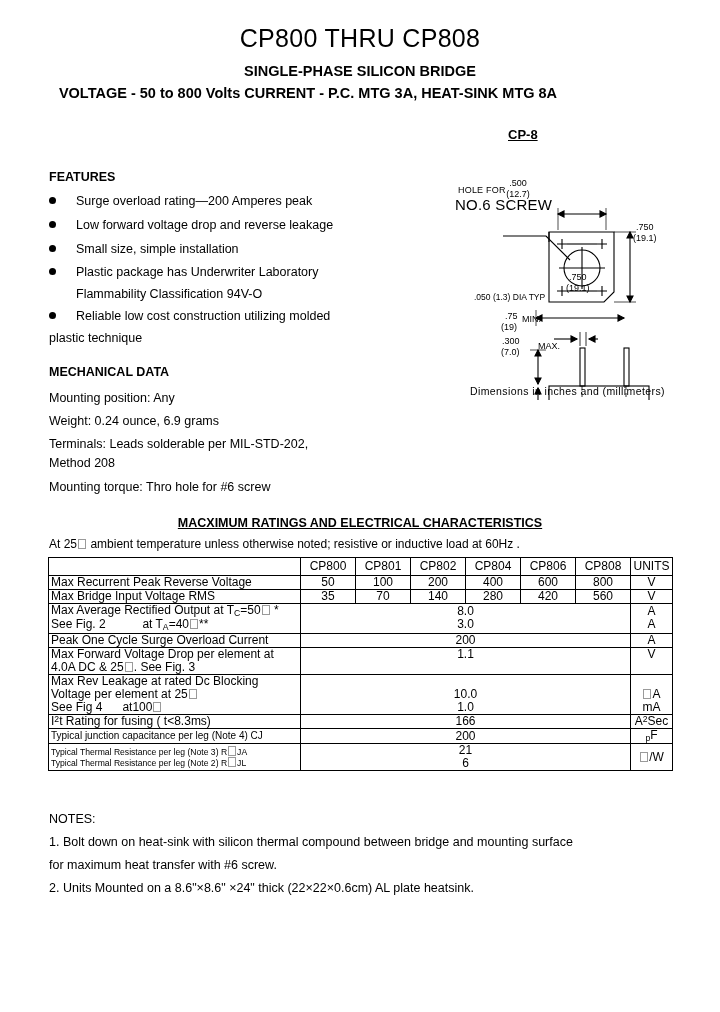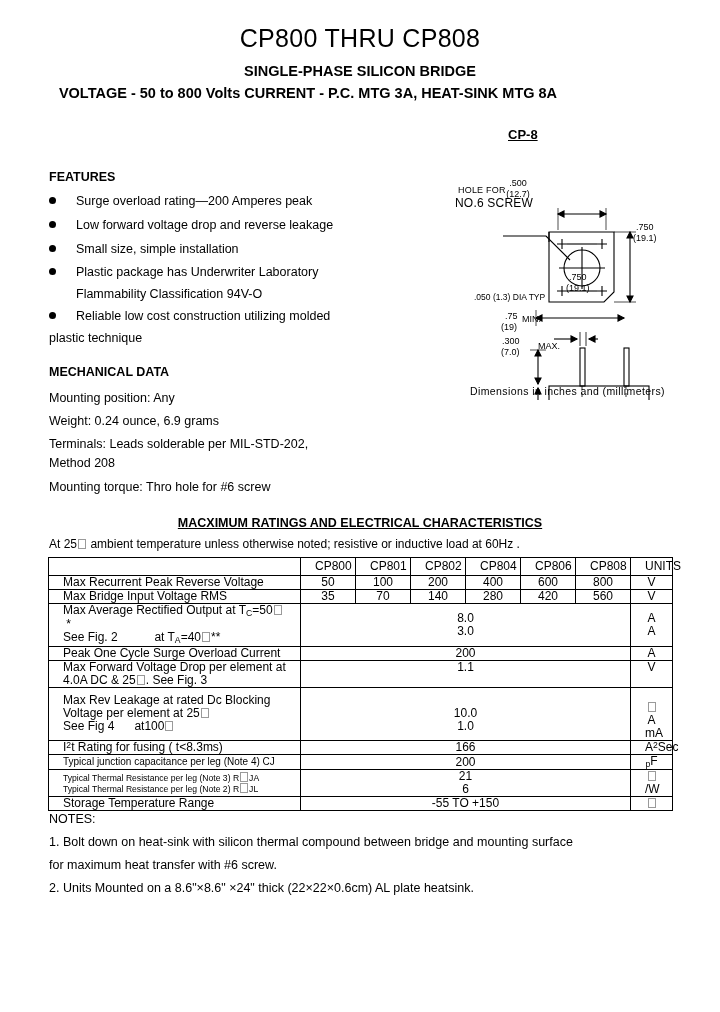--- a/index.html
+++ b/index.html
@@ -140,21 +140,21 @@
     position: absolute;
     left: 48px;
     top: 557px;
     width: 624px;
     border-collapse: collapse;
     table-layout: fixed;
     font-size: 12px;
   }
   table.ratings td {
     border: 1px solid #000;
-    padding: 0 14px;
+    padding: 0 2px;
     vertical-align: middle;
     line-height: 1.08;
   }
   td.param {
     text-align: left;
     padding-left: 3px;
   }
   td.val {
     text-align: center;
   }
@@ -292,21 +292,21 @@
         <path d="M 92 258 l -3 -6 l 6 0 z" fill="#000"></path>
         <path d="M 84 258 L 100 258" stroke-width="0.7"></path>
       </g>
     </svg>
   </div>
 
   <div style="position:absolute;left:496px;top:178px;font-size:9px;text-align:center;width:44px;">.500</div>
   <div style="position:absolute;left:496px;top:189px;font-size:9px;text-align:center;width:44px;">(12.7)</div>
 
   <div style="position:absolute;left:458px;top:185px;font-size:9px;letter-spacing:0.2px;">HOLE FOR</div>
-  <div style="position:absolute;left:455px;top:196px;font-size:12px;letter-spacing:0.2px;">NO.6 SCREW</div>
+  <div style="position:absolute;left:455px;top:196px;font-size:15px;letter-spacing:0.2px;">NO.6 SCREW</div>
 
   <div style="position:absolute;left:636px;top:222px;font-size:9px;">.750</div>
   <div style="position:absolute;left:633px;top:233px;font-size:9px;">(19.1)</div>
 
   <div style="position:absolute;left:569px;top:272px;font-size:9px;">.750</div>
   <div style="position:absolute;left:566px;top:283px;font-size:9px;">(19.1)</div>
 
   <div style="position:absolute;left:474px;top:292px;font-size:8.5px;">.050 (1.3) DIA TYP</div>
 
   <div style="position:absolute;left:505px;top:311px;font-size:9px;">.75</div>
@@ -434,25 +434,20 @@
         <div><span>Typical Thermal Resistance per leg (Note 2) R</span><span class="missing-glyph"></span><span>JL</span></div>
       </td>
       <td class="val two-line" colspan="6">
         <div>21</div>
         <div>6</div>
       </td>
       <td class="unit"><span class="missing-glyph"></span><span>/W</span></td>
     </tr>
 
 
-    <tr>
-      <td class="param">Storage Temperature Range</td>
-      <td class="val" colspan="6">-55 TO +150</td>
-      <td class="unit"><span class="missing-glyph"></span></td>
-    </tr>
   </tbody>
     </table>
 
   <div class="notes-block">
     <div>NOTES:</div>
     <div>1.   Bolt down on heat-sink with silicon thermal compound between bridge and mounting surface</div>
     <div>for maximum heat transfer with #6 screw.</div>
     <div>2.   Units Mounted on a 8.6"×8.6" ×24" thick (22×22×0.6cm) AL plate heatsink.</div>
   </div>
 

